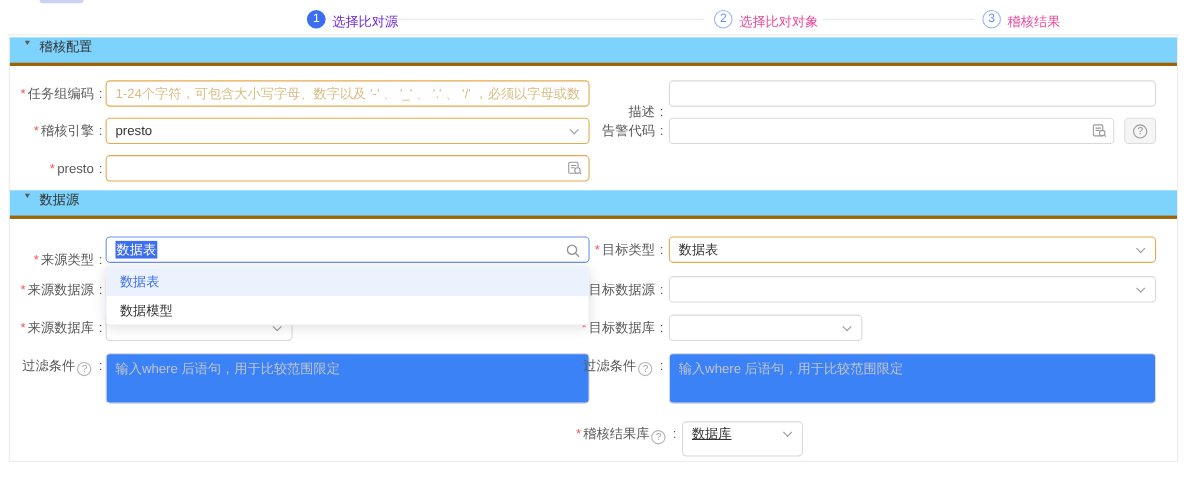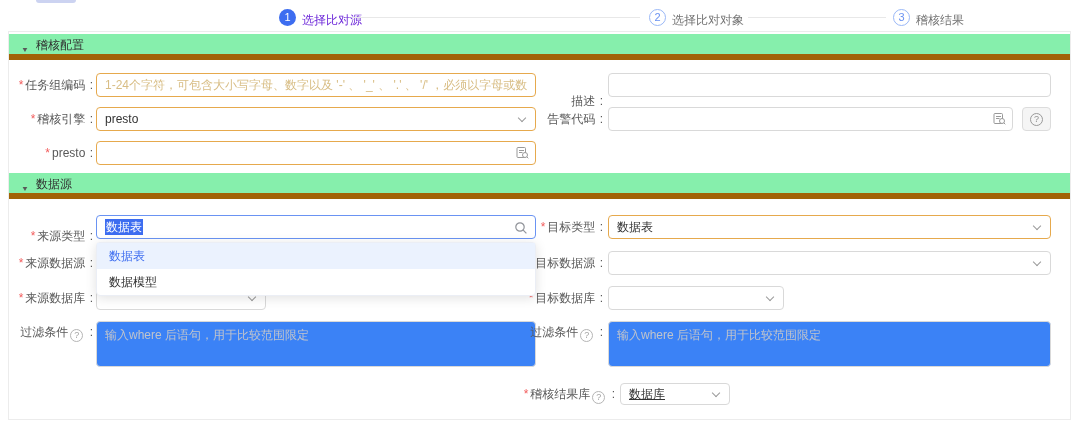--- a/index.html
+++ b/index.html
@@ -9,26 +9,26 @@
 
   
   .tab-remnant { position:absolute; left:36px; top:0; width:40px; height:3px; background:#ccd3f1; border-radius:0 0 3px 3px; }
 
   
   .step-circle { position:absolute; width:17px; height:17px; border-radius:50%; font-size:11px; line-height:17px; text-align:center; }
   .step-circle.active { background:#3d6df0; color:#fff; top:9px; }
   .step-circle.pending { background:#fff; border:1px solid #9ab8f7; color:#6a92f2; line-height:15px; top:9px; }
   .step-label { position:absolute; top:12px; font-size:12px; white-space:nowrap; }
   .step-label.active { color:#6d28d9; }
-  .step-label.pending { color:#737373; }
+  .step-label.pending { color:#ec4899; }
   .step-line { position:absolute; top:17px; height:1px; background:#e8e8e8; }
 
   
   .panel { position:absolute; left:8px; top:31px; width:1063px; height:389px; background:#fff; border:1px solid #ececec; }
-  .sec-header { position:absolute; left:0; right:0; height:26px; background:#86efac; border-bottom:6px solid #a16207; display:flex; align-items:flex-end; padding-left:12px; color:#303030; }
+  .sec-header { position:absolute; left:0; right:0; height:26px; background:#7dd3fc; border-bottom:3px solid #a16207; display:flex; align-items:flex-start; padding-left:12px; color:#303030; }
   .caret { font-size:8px; color:#595959; margin-right:7px; transform:scaleY(.85); }
 
   
   .lbl { position:absolute; width:84px; text-align:right; line-height:16px; white-space:nowrap; color:#595959; }
   .lbl.left { left:0; }
   .lbl.right { left:510px; }
   .req { color:#f25c5c; margin-right:2px; }
   .colon { margin-left:1px; }
 
   
@@ -173,19 +173,19 @@
       <span class="val"></span>
       <span class="chev"></span>
     </div>
 
     <div class="lbl left" style="top:292px;"><span>过滤条件</span><span class="help-icon">?</span><span class="colon"> :</span></div>
     <textarea class="fld" style="left: 87px; top: 289px; width: 440px;" placeholder="输入where 后语句，用于比较范围限定"></textarea>
     <div class="lbl right" style="top:292px;"><span>过滤条件</span><span class="help-icon">?</span><span class="colon"> :</span></div>
     <textarea class="fld" style="left: 599px; top: 289px; width: 443px;" placeholder="输入where 后语句，用于比较范围限定"></textarea>
 
     <div class="lbl" style="left:440px; top:354px; width:166px;"><span class="req">*</span><span>稽核结果库</span><span class="help-icon">?</span><span class="colon"> :</span></div>
-    <div class="sel" style="left:611px; top:351px; width:110px; height:22px;text-decoration:underline;">
+    <div class="sel" style="left:611px; top:351px; width:110px; height:32px;text-decoration:underline;">
       <span class="val" style="line-height:20px;">数据库</span>
       <span class="chev" style="top:6px;"></span>
     </div>
 
   </div>
 </div>
 
 </body></html>

